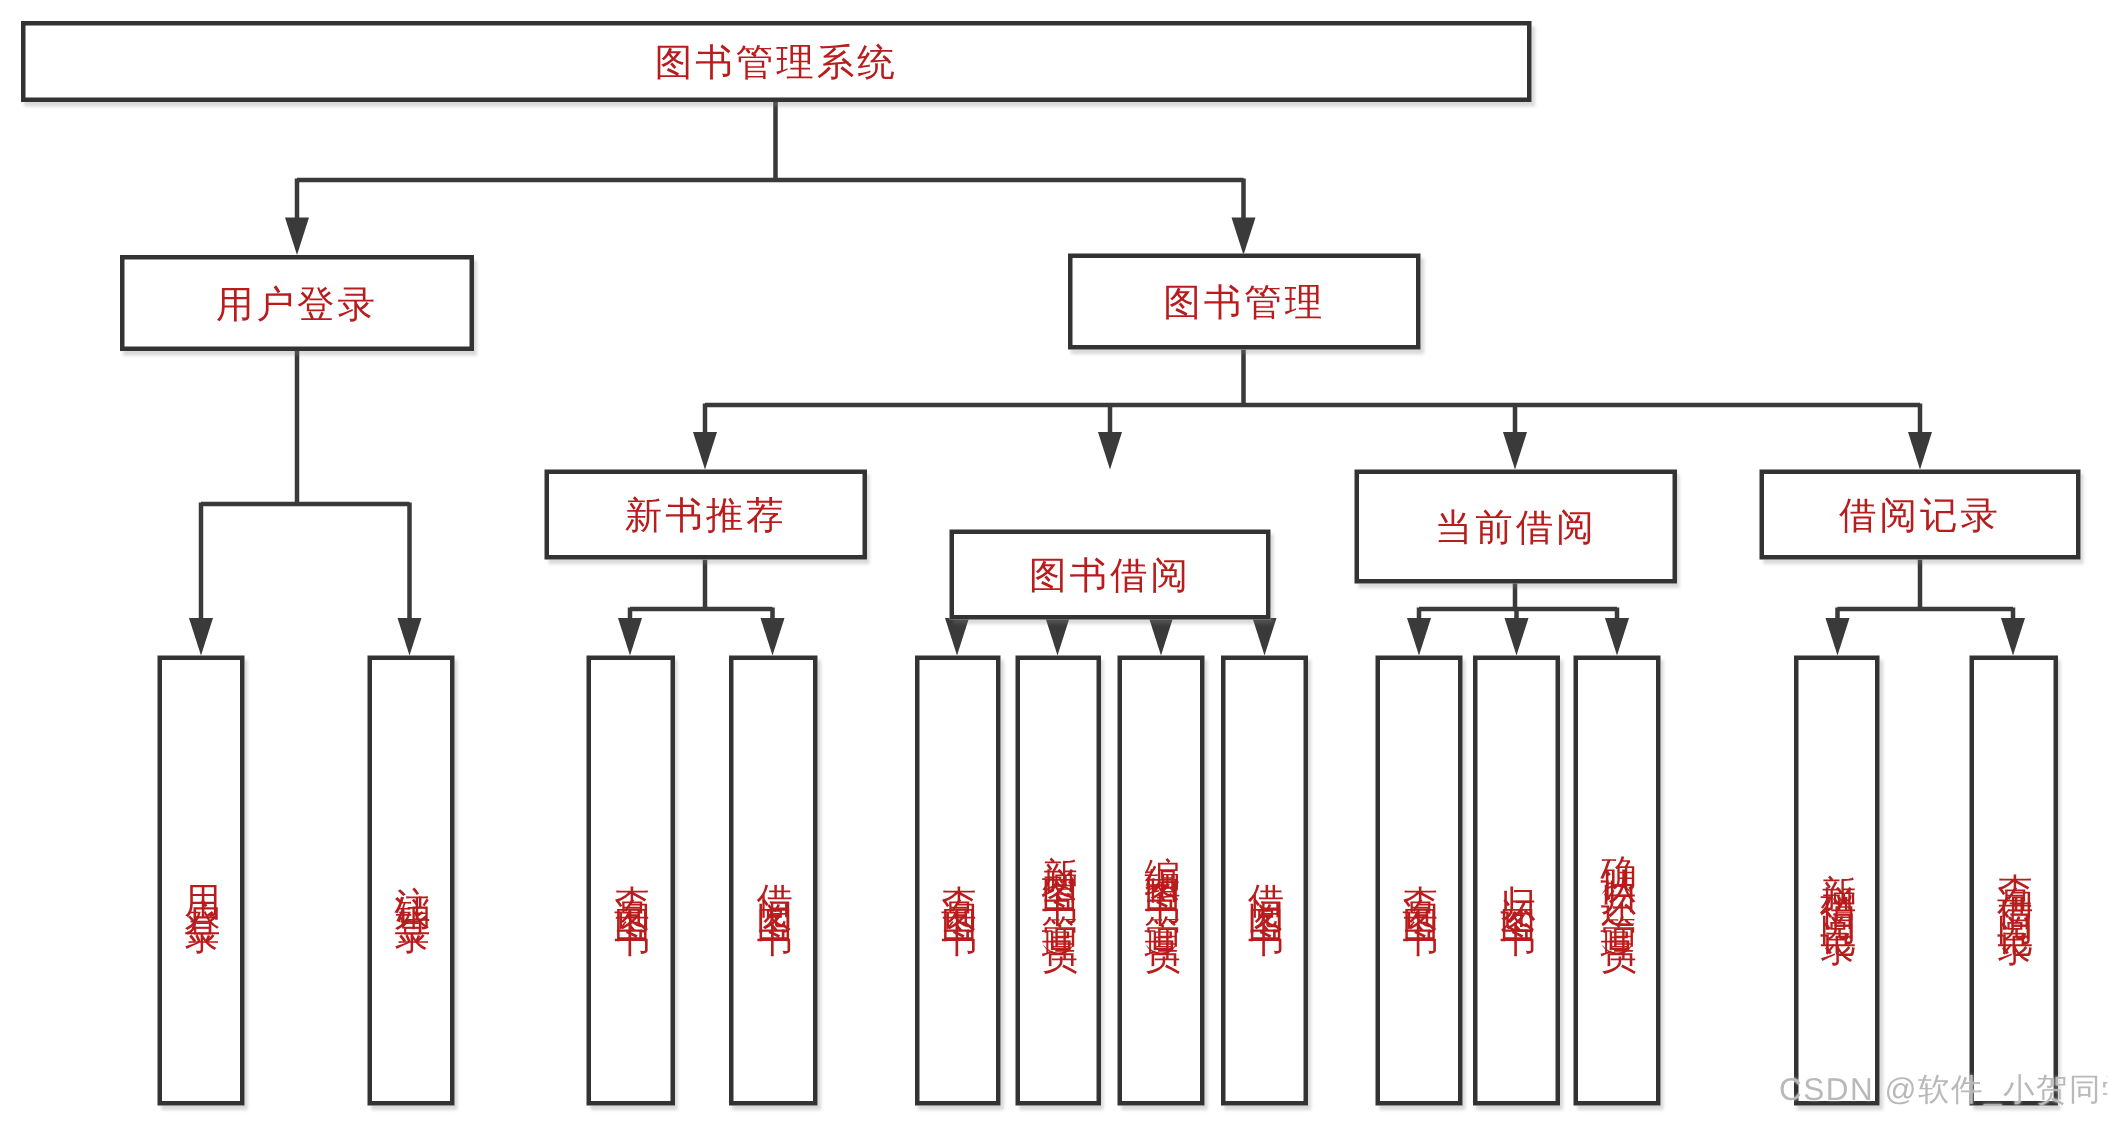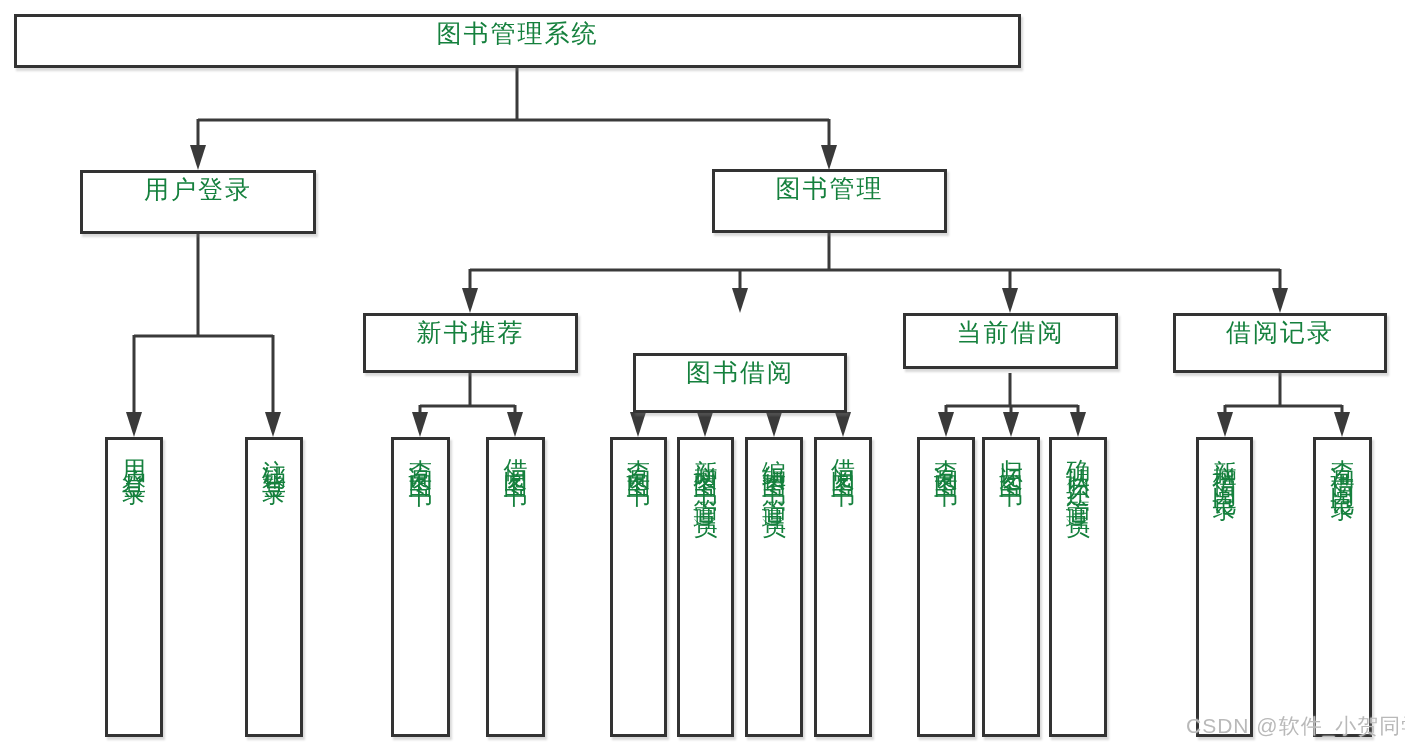--- a/index.html
+++ b/index.html
@@ -31,23 +31,23 @@
   .connectors polygon {
     fill: #3a3a3a;
     stroke: none;
   }
   .node {
     position: absolute;
     box-sizing: border-box;
     background: #ffffff;
     border: 3px solid #333333;
     display: flex;
-    align-items: flex-start;
+    align-items: center;
     justify-content: center;
-    color: #15803d;
+    color: #b91c1c;
     z-index: 2;
     box-shadow: 2px 3px 2px rgba(130,130,130,0.30);
   }
   .hlabel {
     font-size: 25px;
     letter-spacing: 2px;
     white-space: nowrap;
   }
   .vlabel {
     writing-mode: vertical-rl;
@@ -126,21 +126,21 @@
   <div class="node" style="left:363px; top:313px; width:215px; height:60px;">
     <span class="hlabel">新书推荐</span>
   </div>
 
   <div class="node" style="left:712px; top:169px; width:235px; height:64px;">
     <span class="hlabel">图书管理</span>
   </div>
   <div class="node" style="left:633px; top:313px; width:214px; height:60px;margin-top:40px;">
     <span class="hlabel">图书借阅</span>
   </div>
-  <div class="node" style="left:903px; top:313px; width:215px; height:56px;">
+  <div class="node" style="left:903px; top:313px; width:215px; height:76px;">
     <span class="hlabel">当前借阅</span>
   </div>
   <div class="node" style="left:1173px; top:313px; width:214px; height:60px;">
     <span class="hlabel">借阅记录</span>
   </div>
 
   <div class="node" style="left:105px; top:437px; width:58px; height:300px;">
     <span class="vlabel">用户登录</span>
   </div>
   <div class="node" style="left:245px; top:437px; width:58px; height:300px;">

